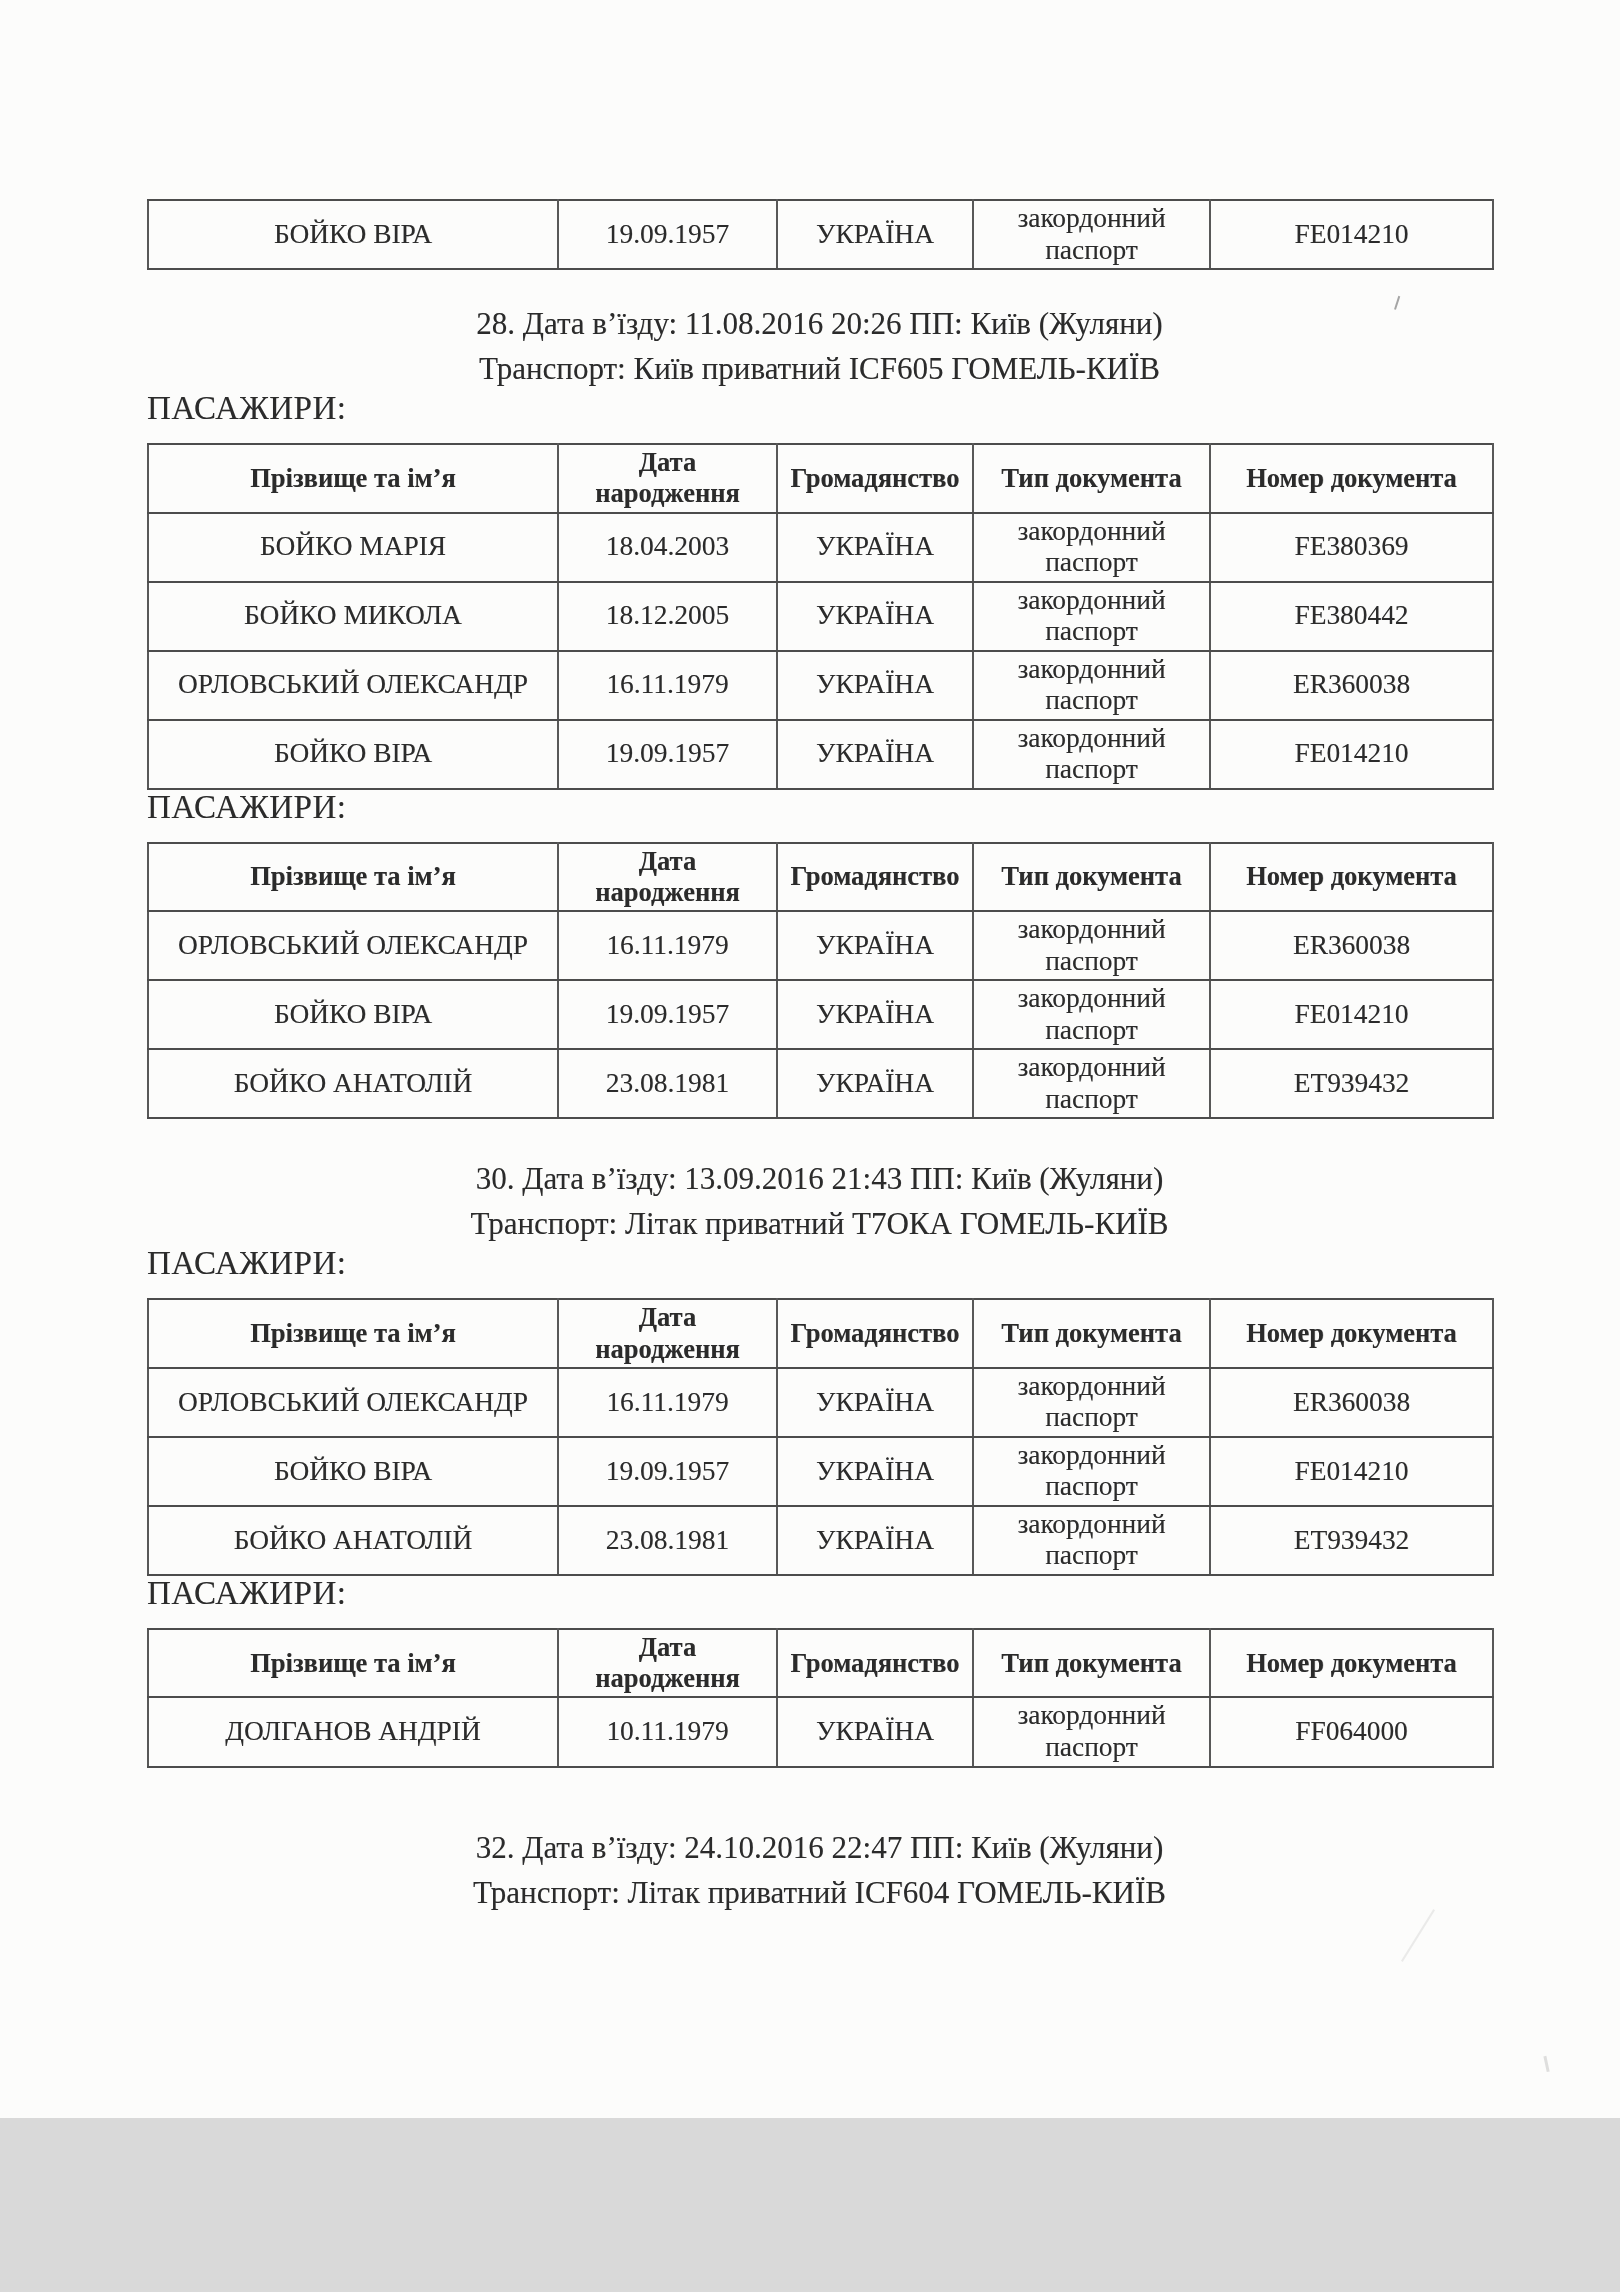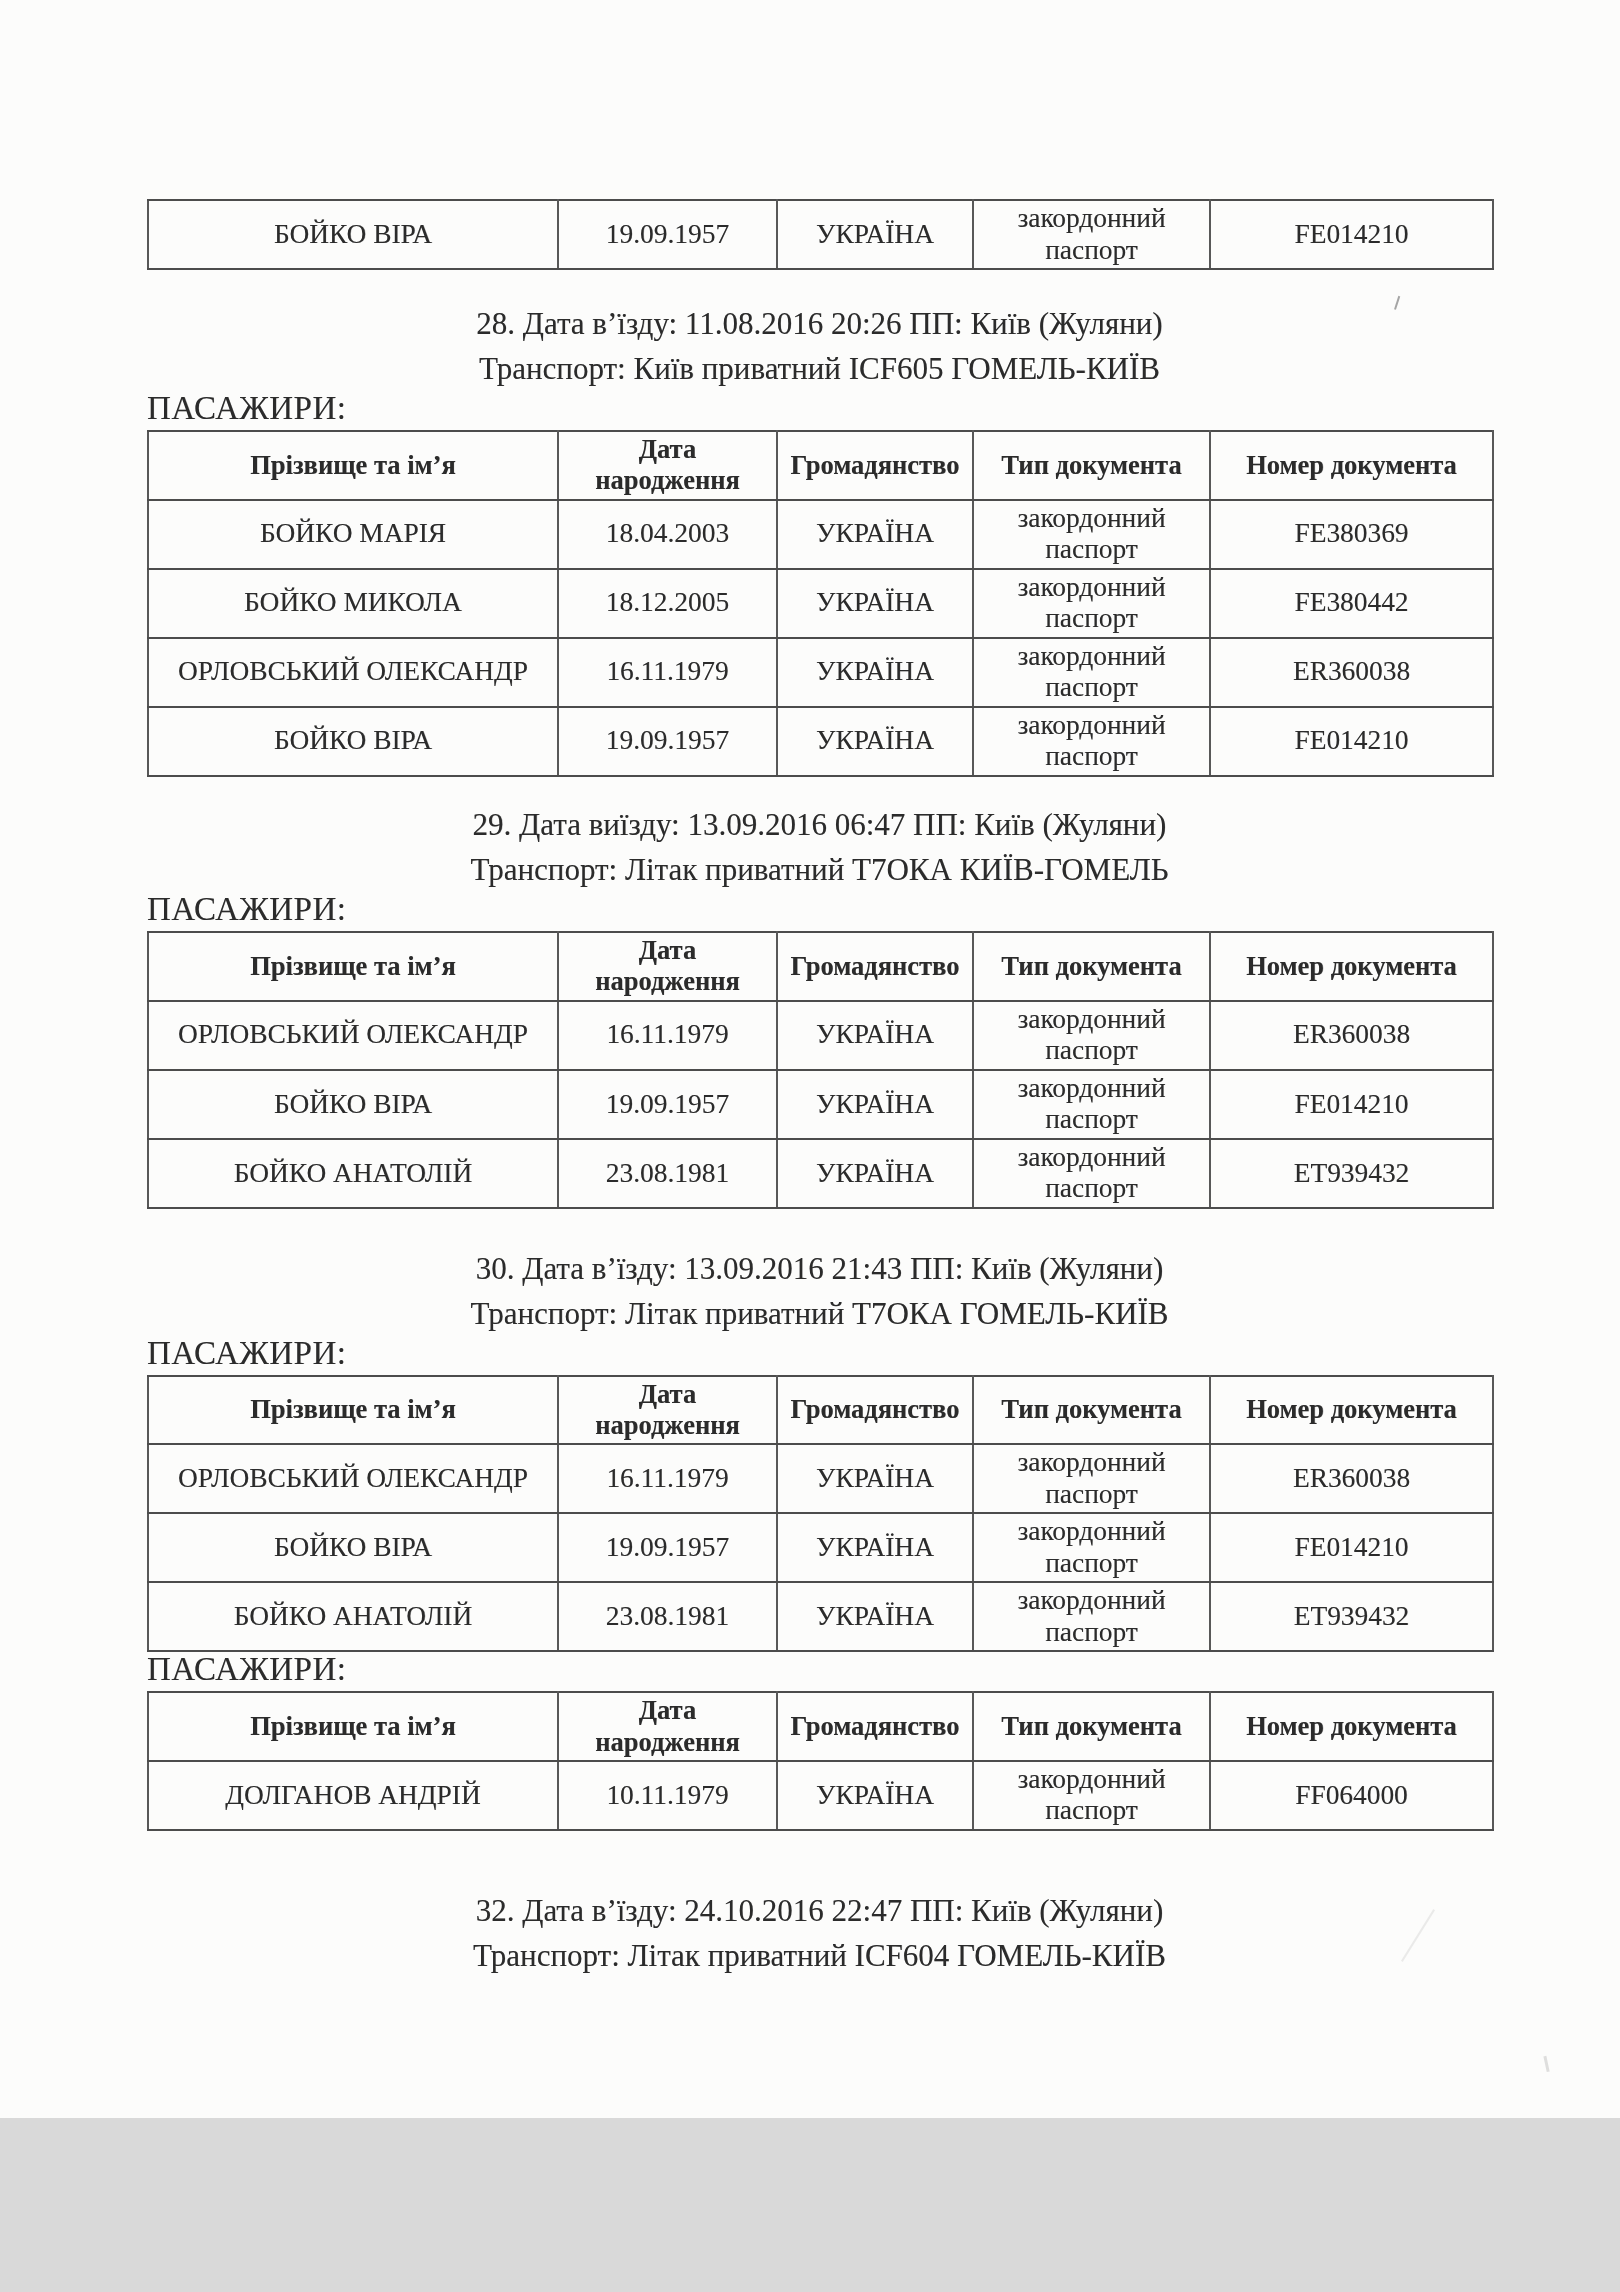--- a/index.html
+++ b/index.html
@@ -13,21 +13,21 @@
     overflow:hidden;
     text-shadow:0.3px 0.3px 0.6px rgba(50,50,50,0.35);
   }
   .content { position:absolute; left:147px; top:199px; width:1345px; }
 
   
   table.ptable {
     border-collapse:collapse;
     width:1345px;
     table-layout:fixed;
-    margin-top:6px;
+    margin-top:19px;
   }
   table.ptable th, table.ptable td {
     border-left:2px solid #585858;
     border-right:2px solid #585858;
     border-top:2.9px solid #4c4c4c;
     border-bottom:2.9px solid #4c4c4c;
     text-align:center;
     vertical-align:middle;
     padding:2px 7.8px;
     overflow:hidden;
@@ -146,24 +146,20 @@
         <tr>
           <td>БОЙКО ВІРА</td>
           <td>19.09.1957</td>
           <td>УКРАЇНА</td>
           <td>закордонний паспорт</td>
           <td>FE014210</td>
         </tr>
       </tbody>
     </table>
 
-    <p class="sec-heading mt-s29">
-      <span class="hb">29. Дата виїзду: 13.09.2016</span><span> 06:47 ПП: Київ (Жуляни)</span><br>
-      <span>Транспорт: Літак приватний Т7ОКА </span><span class="hb">КИЇВ-ГОМЕЛЬ</span>
-    </p>
     <p class="passengers-label">ПАСАЖИРИ:</p>
     <table class="ptable">
       <colgroup>
           <col style="width:410px">
           <col style="width:219px">
           <col style="width:196px">
           <col style="width:237px">
           <col style="width:283px">
         </colgroup>
       <thead>

